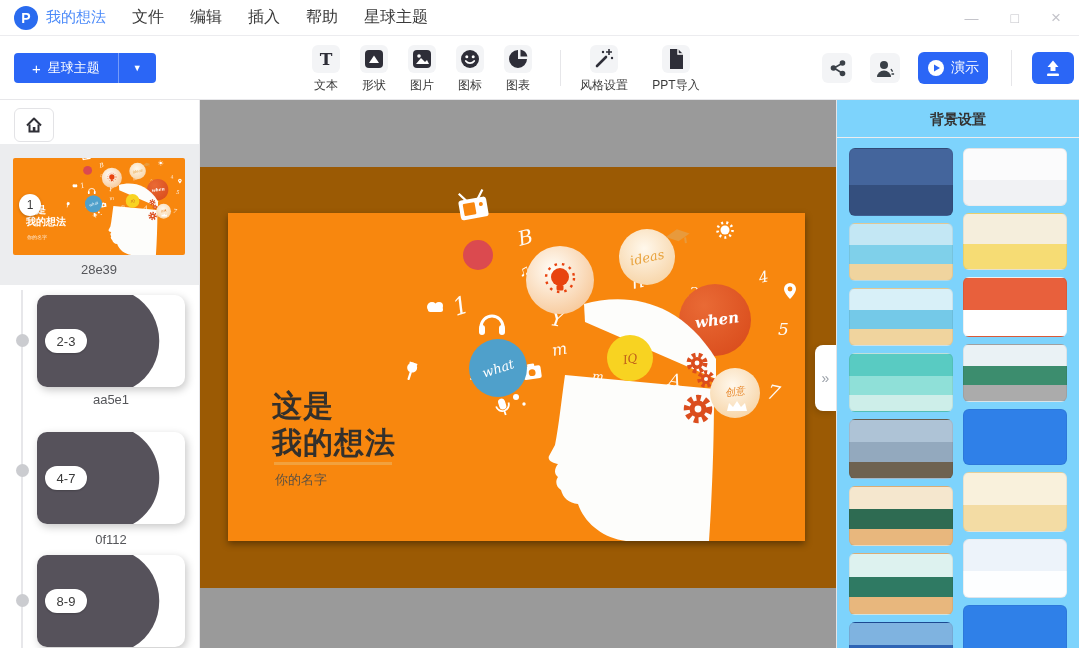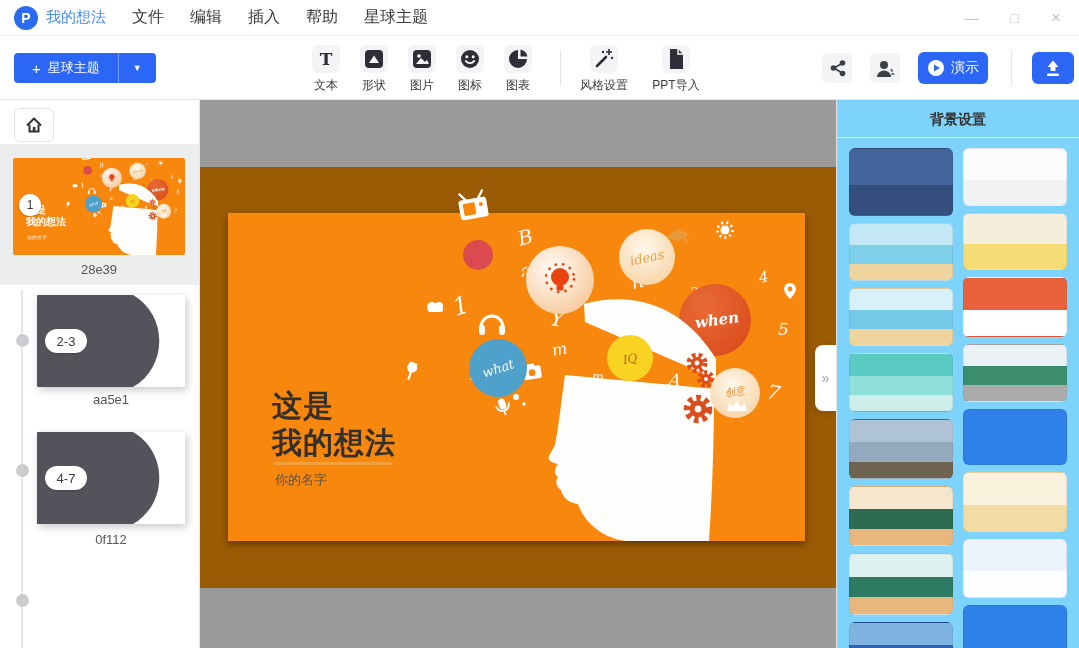--- a/index.html
+++ b/index.html
@@ -54,21 +54,21 @@
   .thumb svg { position:absolute; left:0; top:0; }
   .thumb-title { position:absolute; left:13px; top:46px; color:#fff; font-weight:bold;
                  font-size:10px; line-height:12px; }
   .thumb-sub { position:absolute; left:14px; top:76px; color:#fff; opacity:.85; font-size:5px; }
   .num-badge { position:absolute; left:6px; top:36px; width:22px; height:22px; border-radius:50%;
                background:#fff; box-shadow:0 1px 3px rgba(0,0,0,.25); color:#3A3A3A; font-size:12px;
                display:flex; align-items:center; justify-content:center; }
   .code-label { position:absolute; font-size:13px; color:#55565A; width:172px; left:13px; text-align:center; }
   .timeline { position:absolute; left:21px; top:190px; bottom:0; width:2px; background:#E7E7EA; }
   .tl-dot { position:absolute; left:16px; width:13px; height:13px; border-radius:50%; background:#CBCCD0; }
-  .group-card { position:absolute; left:37px; width:148px; height:92px; background:#fff; border-radius:1px;
+  .group-card { position:absolute; left:37px; width:148px; height:92px; background:#fff; border-radius:10px;
                 box-shadow:2px 3px 8px rgba(0,0,0,.22); overflow:hidden; }
   .pill-badge { position:absolute; left:8px; top:34px; width:42px; height:24px; border-radius:12px;
                 background:#fff; color:#3A3A3A; font-size:13px; display:flex; align-items:center;
                 justify-content:center; box-shadow:0 1px 2px rgba(0,0,0,.2); }
 
   
   .canvas { position:relative; flex:1; background:#9A9A9A; overflow:hidden; }
   .world { position:absolute; left:0; right:0; top:67px; height:421px; background:#9B5A04; }
   .slide { position:absolute; left:28px; top:46px; width:577px; height:328px; background:#F8870E;
            box-shadow:0 3px 7px rgba(0,0,0,.4); }
@@ -415,20 +415,26 @@
       <div class="code-label" style="top:292px;left:25px;width:172px">aa5e1</div>
 
       <div class="group-card" style="top:332px">
         <svg width="148" height="92">
             <path d="M0,0 H96 C131,20 131,72 96,92 H0 Z" fill="#56525B"></path>
           </svg>
         <div class="pill-badge">4-7</div>
       </div>
       <div class="code-label" style="top:432px;left:25px;width:172px">0f112</div>
 
+      <div class="group-card" style="top:455px">
+        <svg width="148" height="92">
+            <path d="M0,0 H96 C131,20 131,72 96,92 H0 Z" fill="#56525B"></path>
+          </svg>
+        <div class="pill-badge">8-9</div>
+      </div>
     </aside>
 
     <main class="canvas">
       <div class="world">
         <div class="slide">
           <svg width="577" height="328" viewBox="0 0 577 328">
               <use href="#slide-art"></use>
             </svg>
           <div class="slide-title">
             <div>这是</div>

